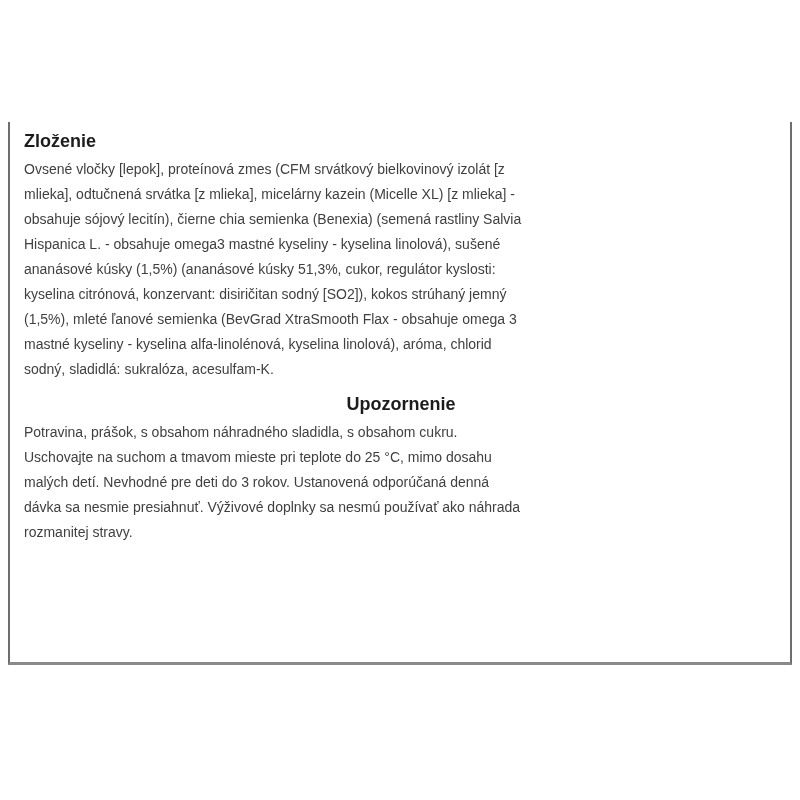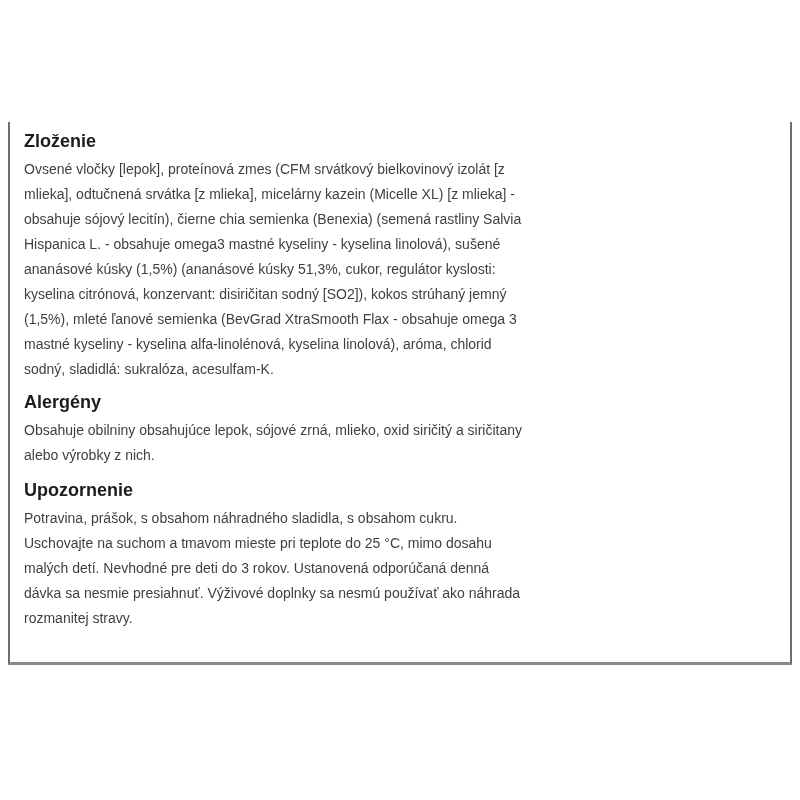--- a/index.html
+++ b/index.html
@@ -33,20 +33,21 @@
     line-height: 25px;
     font-weight: bold;
     color: #1c1c1c;
     margin: 8px 0 3px 0;
   }
   .section:first-child h3 {
     margin-top: 0;
   }
   .section.sec-warning h3 {
     margin-top: 10px;
+    text-align: center;
   }
   .section p {
     font-size: 14px;
     line-height: 25px;
     color: #3f3f3f;
     margin: 0;
     white-space: pre;
     overflow: hidden;
   }
 </style>
@@ -62,25 +63,20 @@
 mlieka], odtučnená srvátka [z mlieka], micelárny kazein (Micelle XL) [z mlieka] -
 obsahuje sójový lecitín), čierne chia semienka (Benexia) (semená rastliny Salvia
 Hispanica L. - obsahuje omega3 mastné kyseliny - kyselina linolová), sušené
 ananásové kúsky (1,5%) (ananásové kúsky 51,3%, cukor, regulátor kyslosti:
 kyselina citrónová, konzervant: disiričitan sodný [SO2]), kokos strúhaný jemný
 (1,5%), mleté ľanové semienka (BevGrad XtraSmooth Flax - obsahuje omega 3
 mastné kyseliny - kyselina alfa-linolénová, kyselina linolová), aróma, chlorid
 sodný, sladidlá: sukralóza, acesulfam-K.</p>
     </div>
 
-    <div class="section sec-allergens">
-      <h3>Alergény</h3>
-      <p>Obsahuje obilniny obsahujúce lepok, sójové zrná, mlieko, oxid siričitý a siričitany
-alebo výrobky z nich.</p>
-    </div>
 
     <div class="section sec-warning">
       <h3>Upozornenie</h3>
       <p>Potravina, prášok, s obsahom náhradného sladidla, s obsahom cukru.
 Uschovajte na suchom a tmavom mieste pri teplote do 25 °C, mimo dosahu
 malých detí. Nevhodné pre deti do 3 rokov. Ustanovená odporúčaná denná
 dávka sa nesmie presiahnuť. Výživové doplnky sa nesmú používať ako náhrada
 rozmanitej stravy.</p>
     </div>
 

